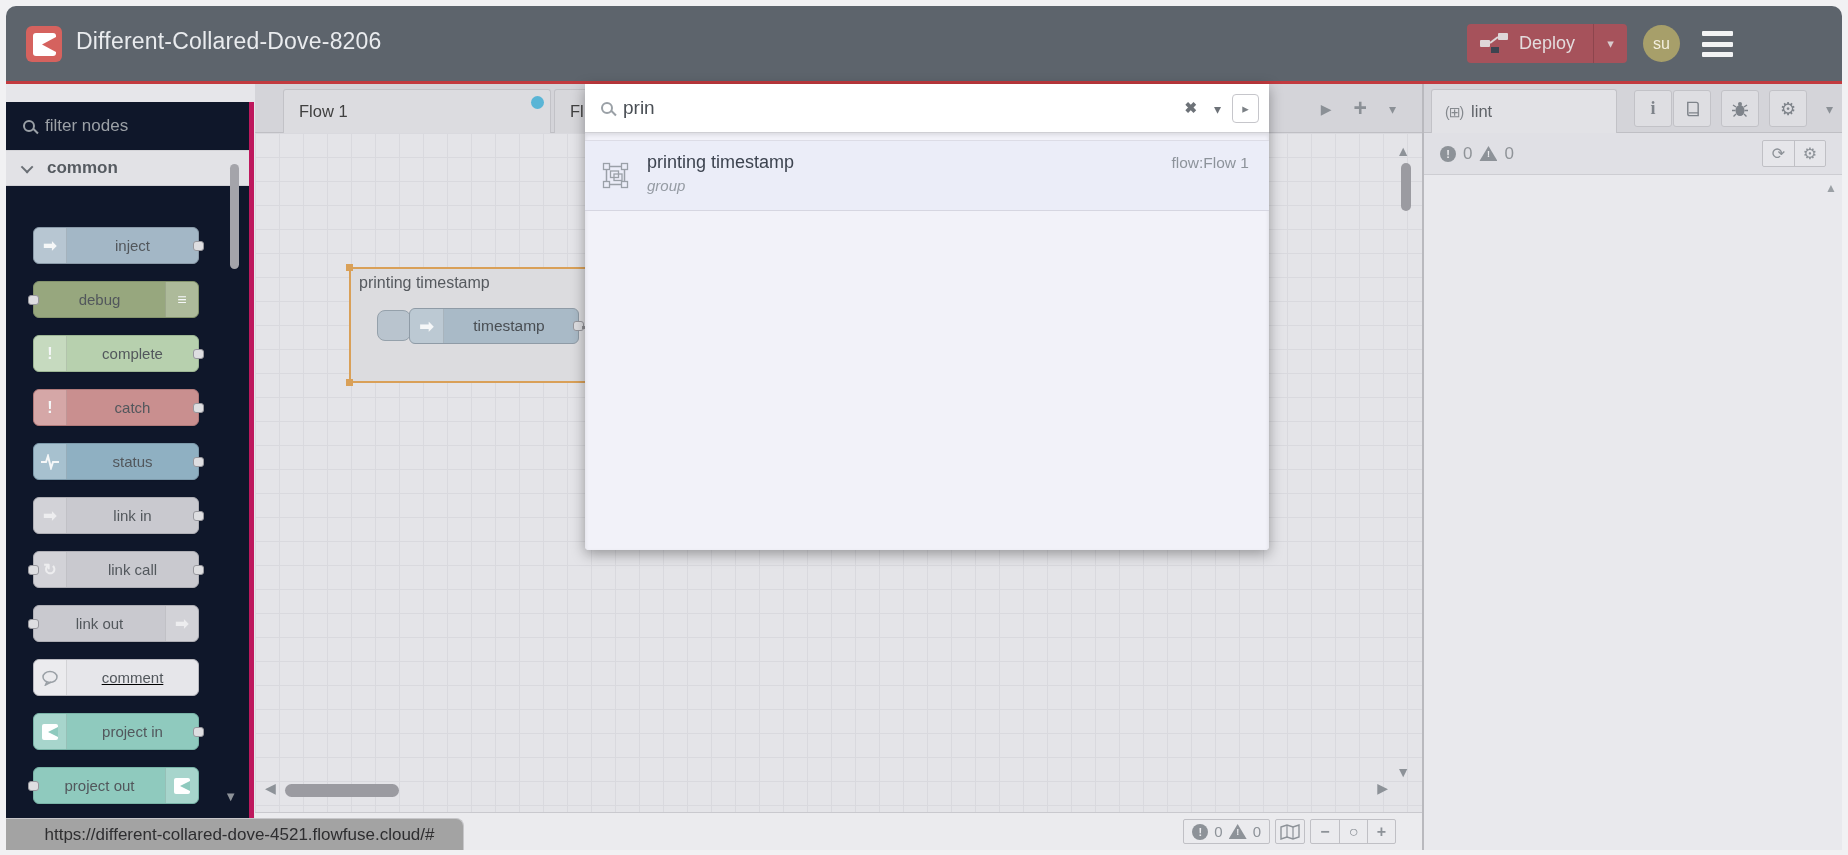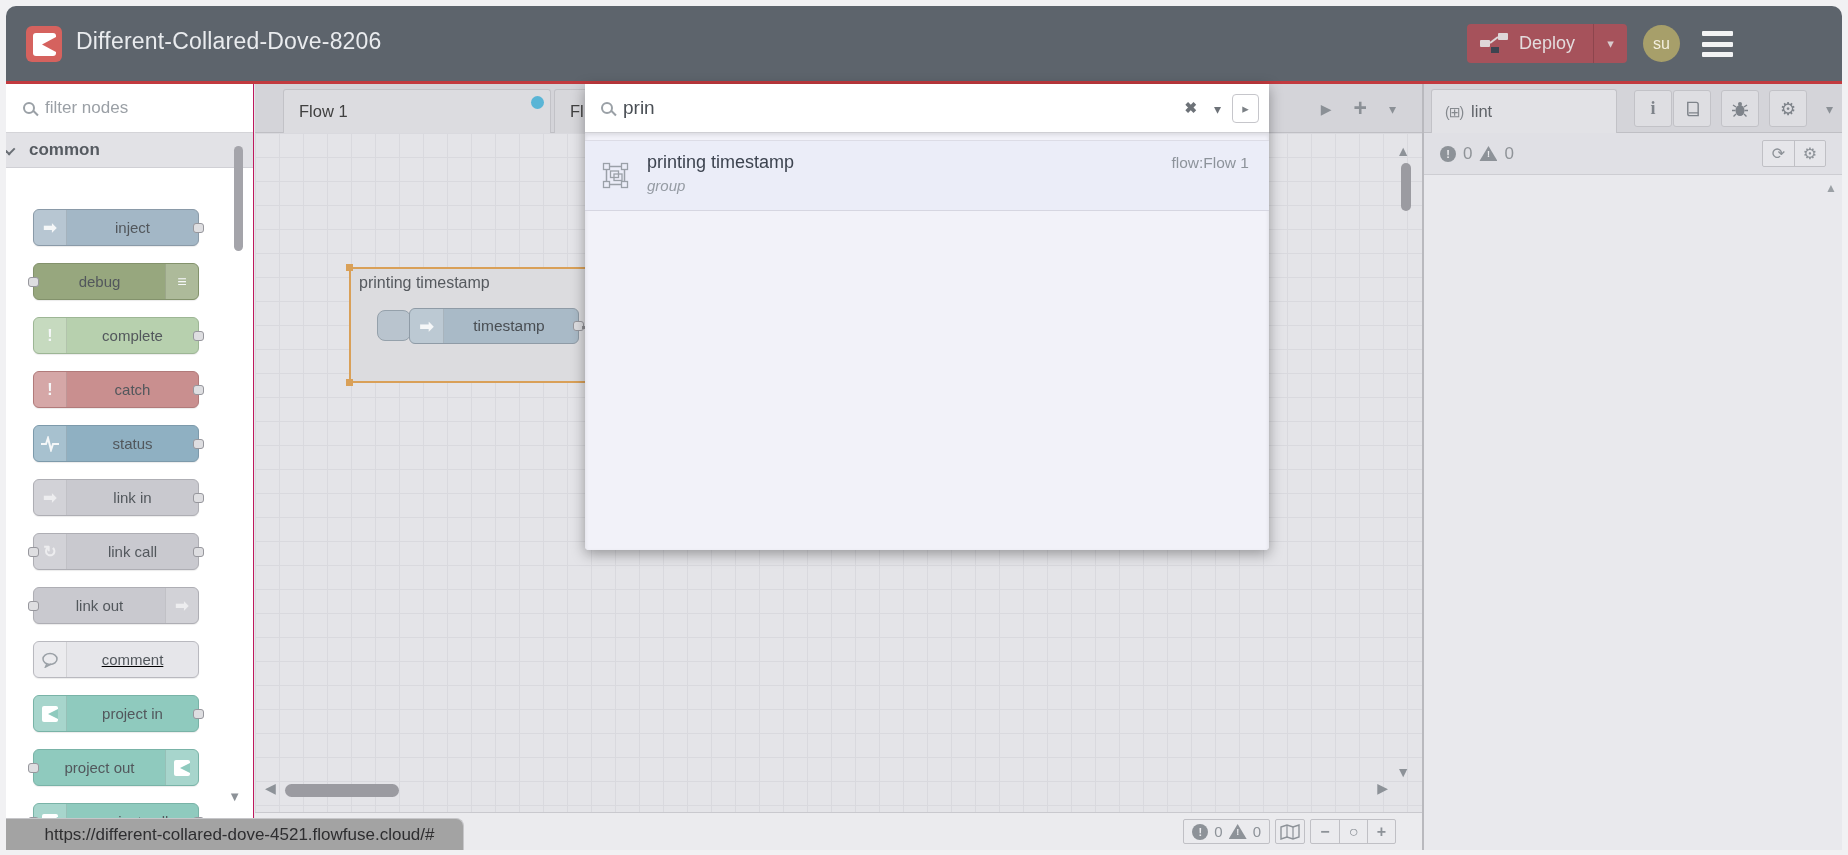--- a/index.html
+++ b/index.html
@@ -30,29 +30,29 @@
   .deploy-caret { width:34px; height:100%; border-left:1px solid rgba(0,0,0,0.15); display:flex; align-items:center; justify-content:center; color:#d8ccce; font-size:13px; }
   .avatar {
     position:absolute; left:1637px; top:19px; width:37px; height:37px; border-radius:50%;
     background:#a79f6a; color:#f3eedd; font-size:16px; display:flex; align-items:center; justify-content:center;
   }
   .hamburger { position:absolute; left:1696px; top:25px; width:31px; height:26px; display:flex; flex-direction:column; justify-content:space-between; }
   .hamburger span { display:block; height:5px; background:#f2f3f4; border-radius:1px; }
 
   
   .palette {
-    position:absolute; left:0; top:78px; width:248px; bottom:0;
-    background:#ffffff; border-right:1px solid #be185d;
+    position:absolute; left:0; top:96px; width:248px; bottom:0;
+    background:#0f172a; border-right:5px solid #be185d;
   }
   .filter-row { position:relative; height:49px; border-bottom:1px solid #d4d4d8; display:flex; align-items:center; padding-left:17px; }
   .mag { position:relative; width:12px; height:12px; border:2px solid #9aa0a6; border-radius:50%; flex:0 0 auto; }
   .mag::after { content:""; position:absolute; width:7px; height:2px; background:#9aa0a6; transform:rotate(45deg); right:-6px; bottom:-2px; }
   .filter-input { border:none; outline:none; background:transparent; font-size:17px; color:#6a6f75; margin-left:10px; width:170px; font-family:"Liberation Sans",sans-serif; }
   .filter-input::placeholder { color:#9ba0a6; }
-  .category { height:35px; background:#e2e2e6; border-bottom:1px solid #d0d0d5; display:flex; align-items:center; padding-left:0; }
+  .category { height:35px; background:#e2e2e6; border-bottom:1px solid #d0d0d5; display:flex; align-items:center; padding-left:18px; }
   .chev { width:9px; height:9px; border-left:2px solid #6a6f75; border-bottom:2px solid #6a6f75; transform:rotate(-45deg) translateY(-2px); }
   .cat-label { font-size:17px; font-weight:bold; color:#565b61; margin-left:14px; }
   .nodes { padding-top:41px; }
   .pnode {
     position:relative; width:166px; height:37px; margin:0 0 17px 27px;
     border-radius:6px; border:1px solid; box-shadow:0 1px 1px rgba(0,0,0,0.08);
     display:flex; align-items:center;
   }
   .icon-region {
     position:absolute; top:0; bottom:0; width:33px;

